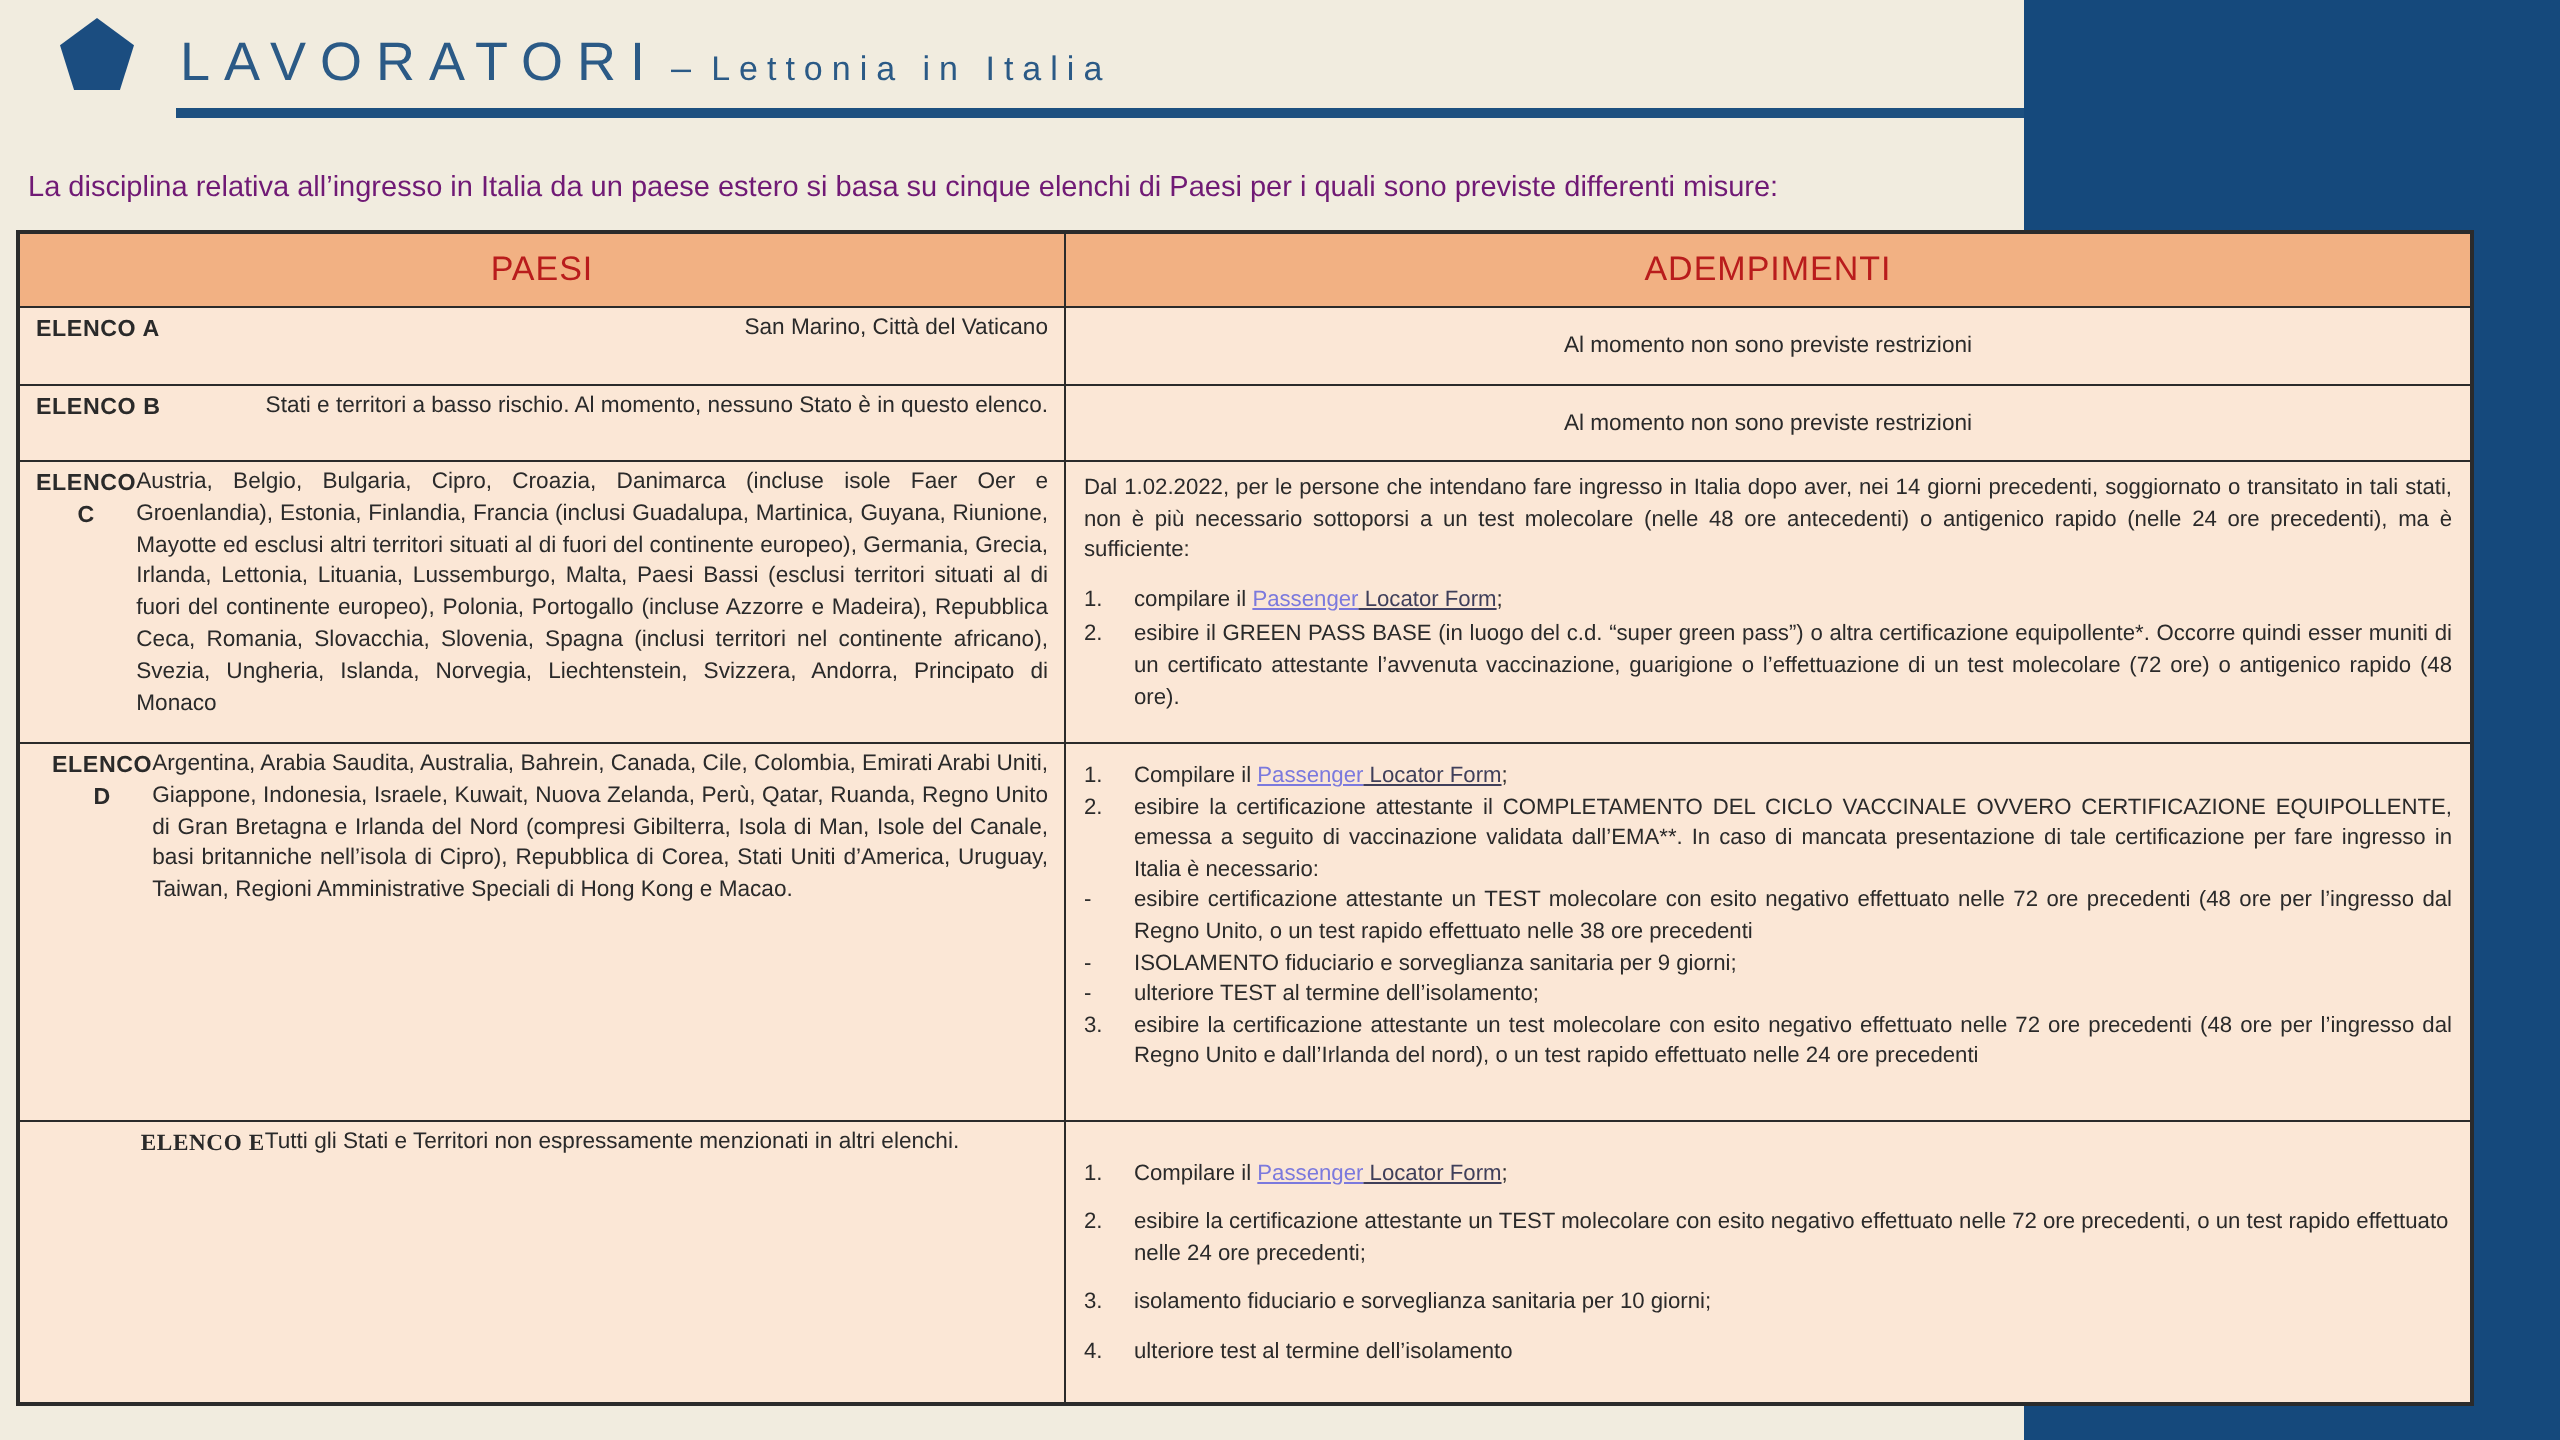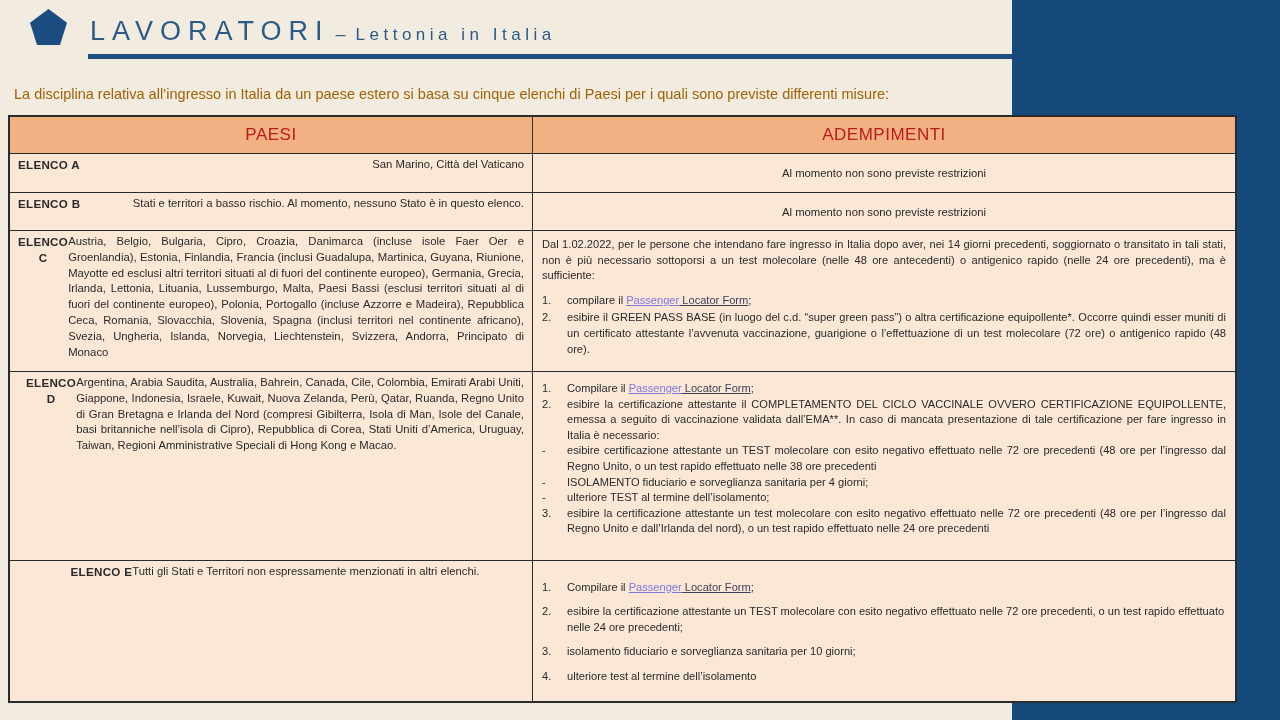--- a/index.html
+++ b/index.html
@@ -32,21 +32,21 @@
   .t-main { font-size:27px; letter-spacing:7px; color:#2b5a86; font-weight:400; }
   .t-sep  { font-size:18px; color:#2b5a86; margin:0 10px 0 6px; font-weight:400; }
   .t-sub  { font-size:17px; letter-spacing:4.5px; color:#2b5a86; font-weight:500; }
   .title-rule {
     position:absolute; left:88px; top:54px; width:924px; height:5px;
     background:#1d5080;
   }
 
   .intro {
     position:absolute; left:14px; top:86px; width:990px;
-    font-size:14.5px; color:#a16207;
+    font-size:14.5px; color:#701a75;
   }
 
   
   .tbl {
     position:absolute; left:8px; top:115px; width:1229px; height:588px;
     display:grid;
     grid-template-columns:523px 1fr;
     grid-template-rows:37px 39px 38px 141px 189px 1fr;
     border:2px solid #2b2b2b;
     background:#fbe7d6;
@@ -160,34 +160,34 @@
       <div class="li">
         <span class="num">2.</span>
         <span class="txt just">esibire la certificazione attestante il COMPLETAMENTO DEL CICLO VACCINALE OVVERO CERTIFICAZIONE EQUIPOLLENTE, emessa a seguito di vaccinazione validata dall’EMA**. In caso di mancata presentazione di tale certificazione per fare ingresso in Italia è necessario:</span>
       </div>
       <div class="li">
         <span class="num">-</span>
         <span class="txt just">esibire certificazione attestante un TEST molecolare con esito negativo effettuato nelle 72 ore precedenti (48 ore per l’ingresso dal Regno Unito, o un test rapido effettuato nelle 38 ore precedenti</span>
       </div>
       <div class="li">
         <span class="num">-</span>
-        <span class="txt">ISOLAMENTO fiduciario e sorveglianza sanitaria per 4 giorni;</span>
+        <span class="txt">ISOLAMENTO fiduciario e sorveglianza sanitaria per 9 giorni;</span>
       </div>
       <div class="li">
         <span class="num">-</span>
         <span class="txt">ulteriore TEST al termine dell’isolamento;</span>
       </div>
       <div class="li">
         <span class="num">3.</span>
         <span class="txt just">esibire la certificazione attestante un test molecolare con esito negativo effettuato nelle 72 ore precedenti (48 ore per l’ingresso dal Regno Unito e dall’Irlanda del nord), o un test rapido effettuato nelle 24 ore precedenti</span>
       </div>
     </div>
 
     <div class="cell left-cell vc lastrow">
-      <div class="elenco" style="margin-bottom:12px;">ELENCO E</div>
+      <div class="elenco" style="margin-bottom:12px;font-family:Liberation Serif, serif;">ELENCO E</div>
       <div>Tutti gli Stati e Territori non espressamente menzionati in altri elenchi.</div>
     </div>
     <div class="cell rcol lastrow right-cell e-cell">
       <div class="li">
         <span class="num">1.</span>
         <span class="txt"><span>Compilare il </span><span class="lk"><span class="lk1">Passenger</span><span class="lk2"> Locator Form</span></span><span>;</span></span>
       </div>
       <div class="li">
         <span class="num">2.</span>
         <span class="txt">esibire la certificazione attestante un TEST molecolare con esito negativo effettuato nelle 72 ore precedenti, o un test rapido effettuato nelle 24 ore precedenti;</span>

